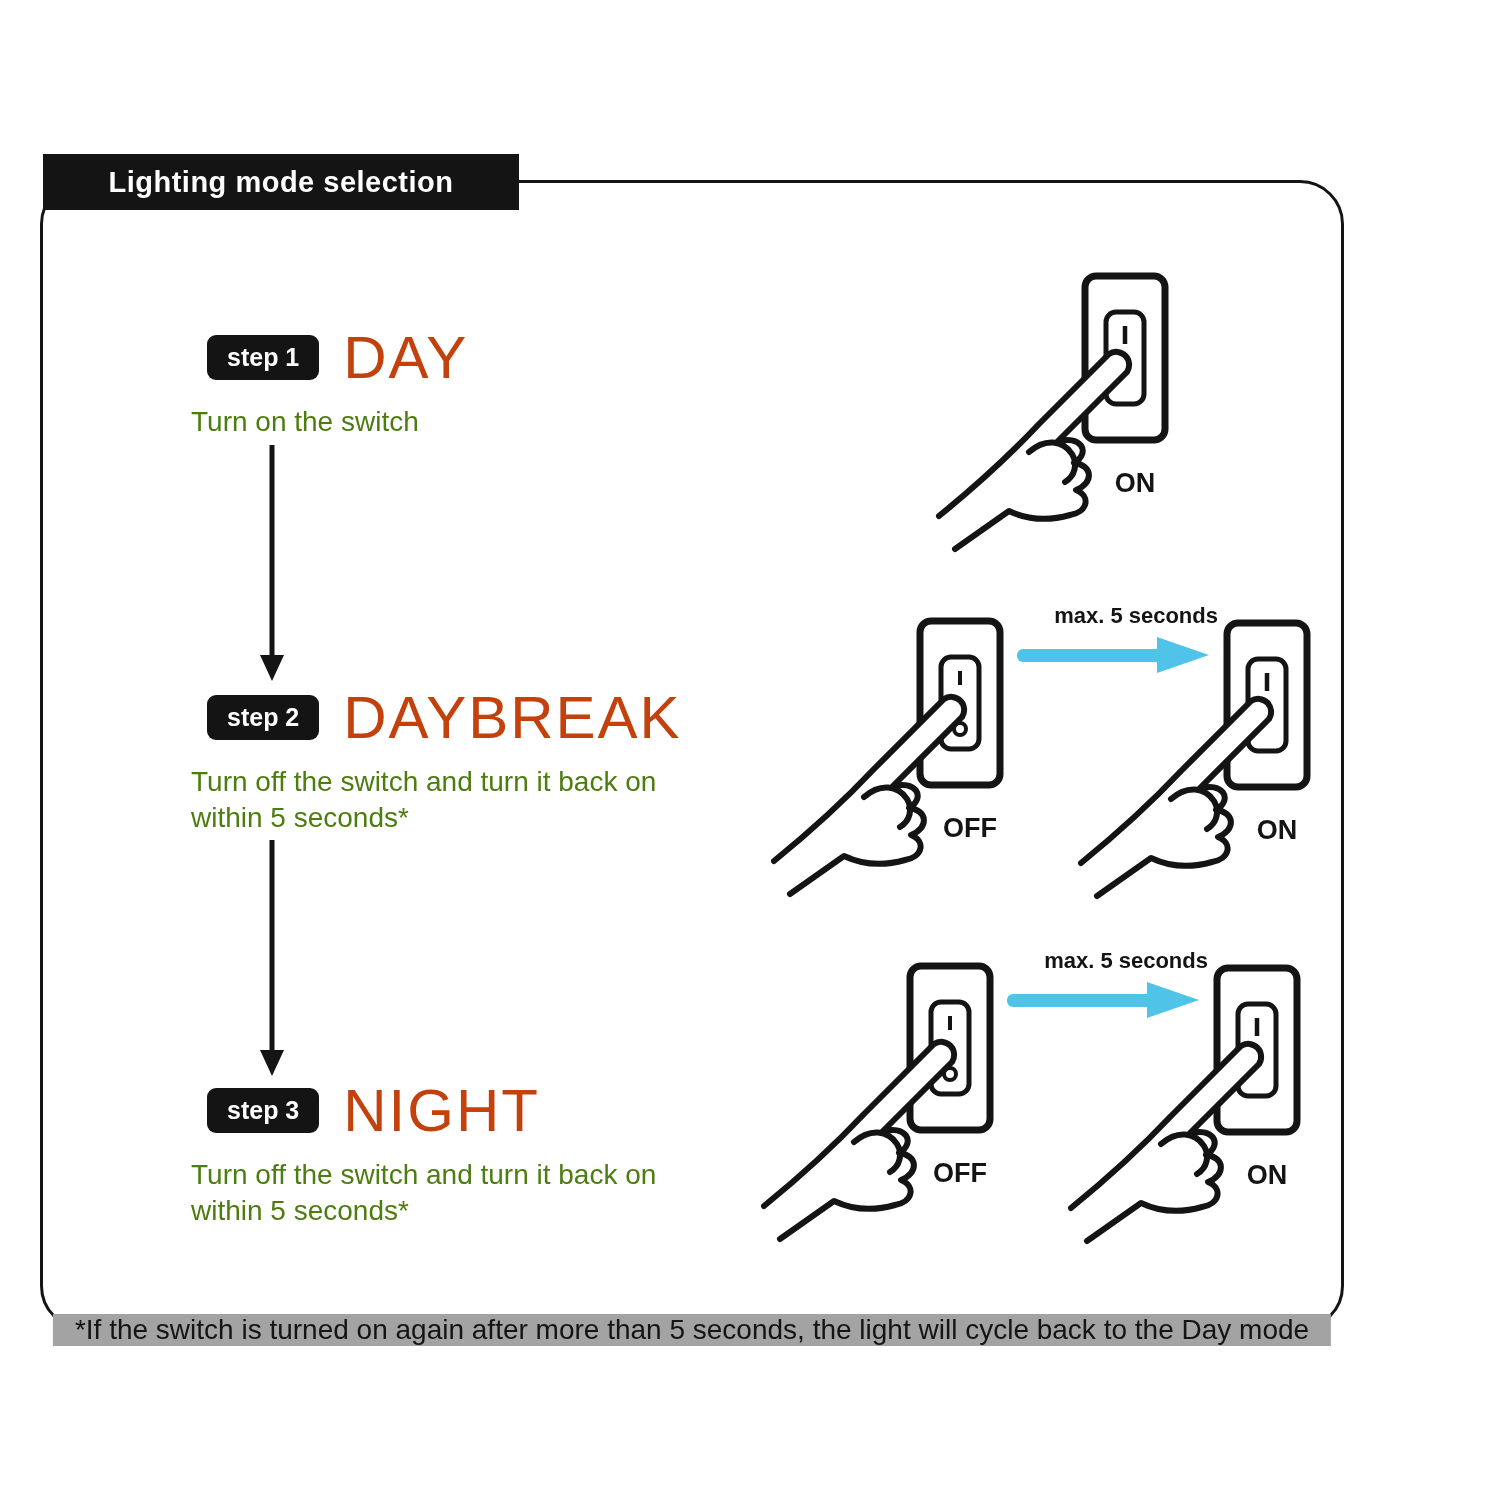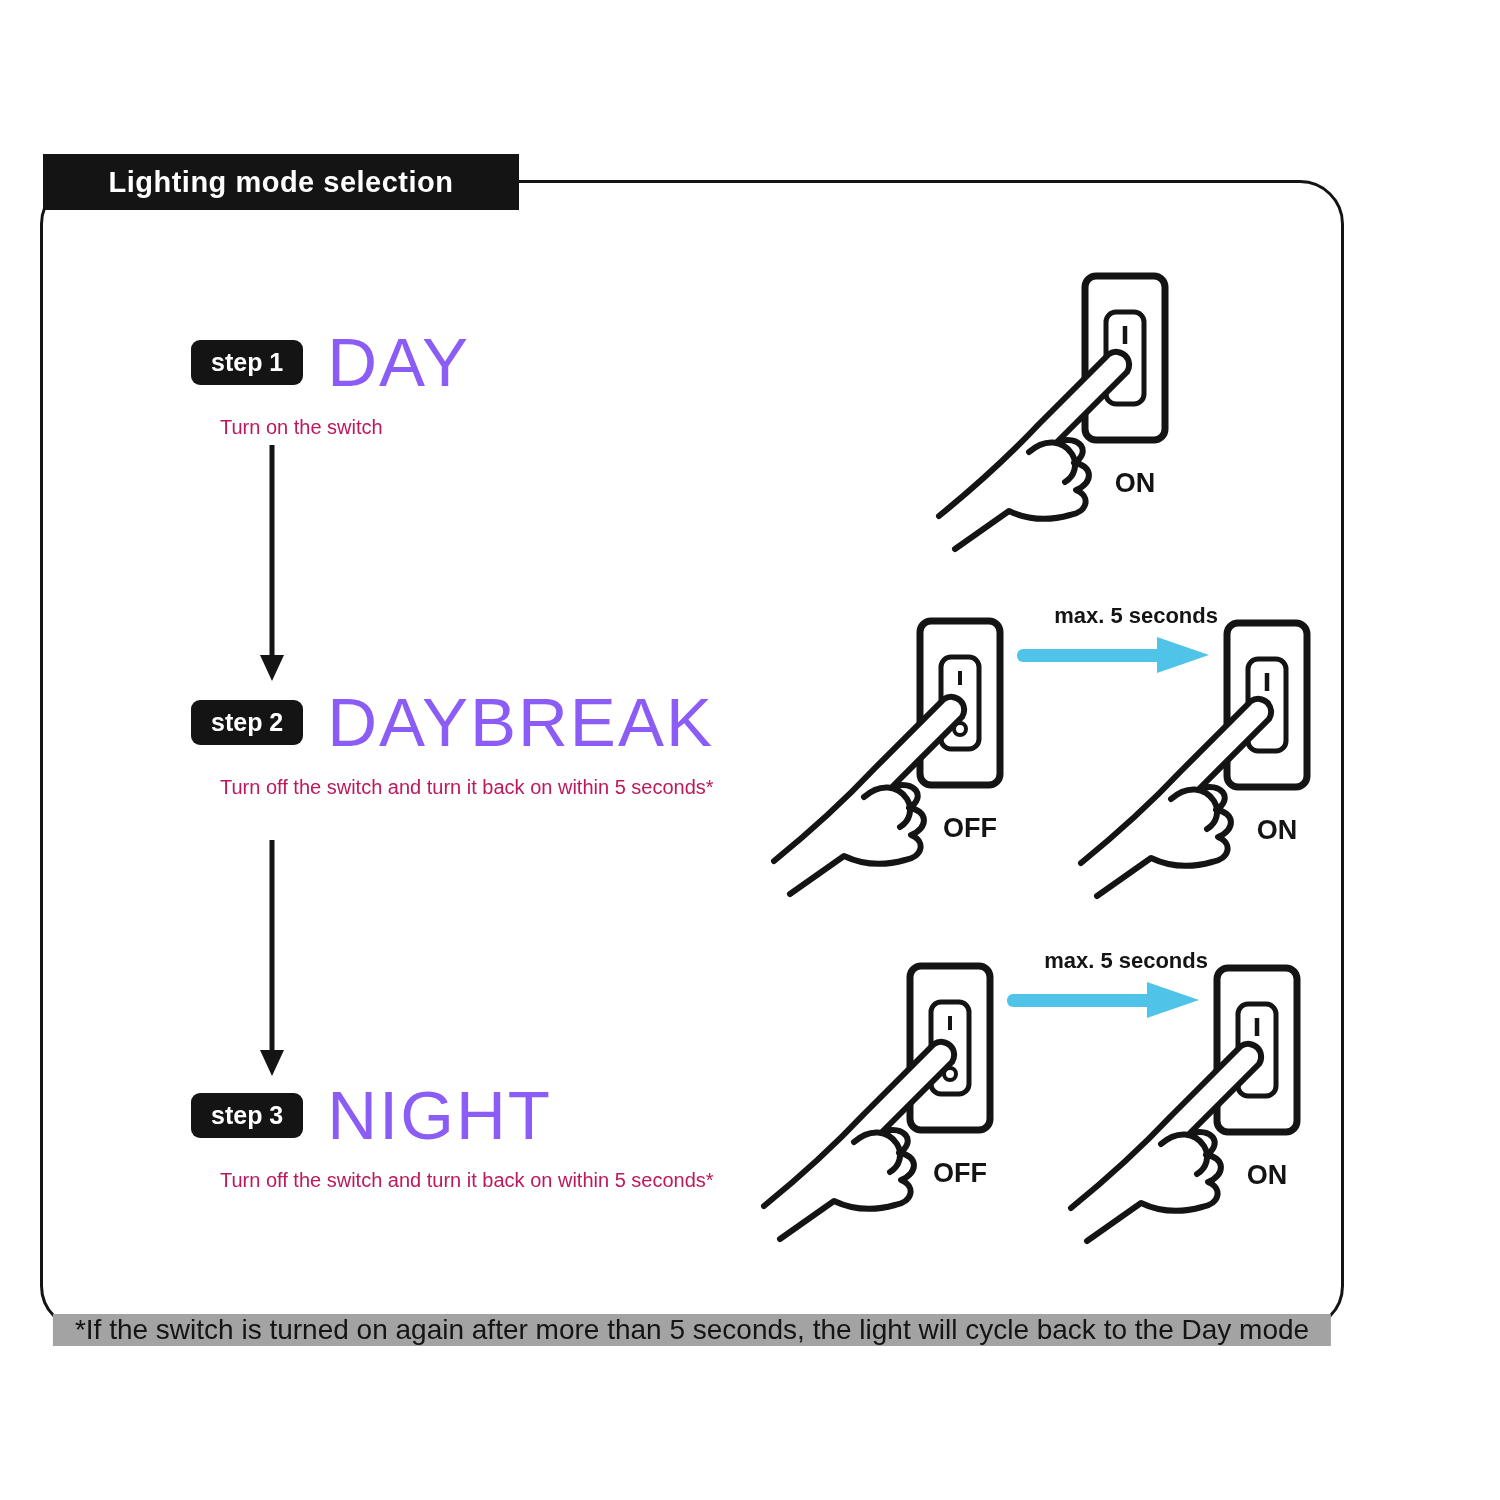--- a/index.html
+++ b/index.html
@@ -29,36 +29,36 @@
   }
   .title-box span {
     color: #ffffff;
     font-size: 29px;
     font-weight: 700;
     letter-spacing: 0.5px;
   }
 
   
   .step { position: absolute; left: 148px; }
-  .step-head { display: flex; align-items: center; gap: 24px; }
+  .step-head { display: flex; align-items: center; gap: 24px; margin-left: 16px; }
   .badge {
     background: #141414; color: #ffffff;
     font-size: 25px; font-weight: 600;
     padding: 8px 20px; border-radius: 9px;
     white-space: nowrap;
   }
   .step-title {
-    font-size: 69px; font-weight: 300;
-    letter-spacing: 2px; color: #8b5cf6;
+    font-size: 60px; font-weight: 300;
+    letter-spacing: 2px; color: #c2410c;
     white-space: nowrap;
   }
   .step-desc {
     margin-top: 12px;
-    font-size: 20px; line-height: 1.3;
-    max-width: 505px; color: #be185d; margin-left: 29px;
+    font-size: 28px; line-height: 1.3;
+    max-width: 505px; color: #4d7c0f;
   }
   .step-1 { top: 140px; }
   .step-2 { top: 500px; }
   .step-3 { top: 893px; }
 
   
   .flow-arrow { position: absolute; left: 215px; width: 28px; height: 240px; }
   .flow-arrow-1 { top: 262px; }
   .flow-arrow-2 { top: 657px; }
 

